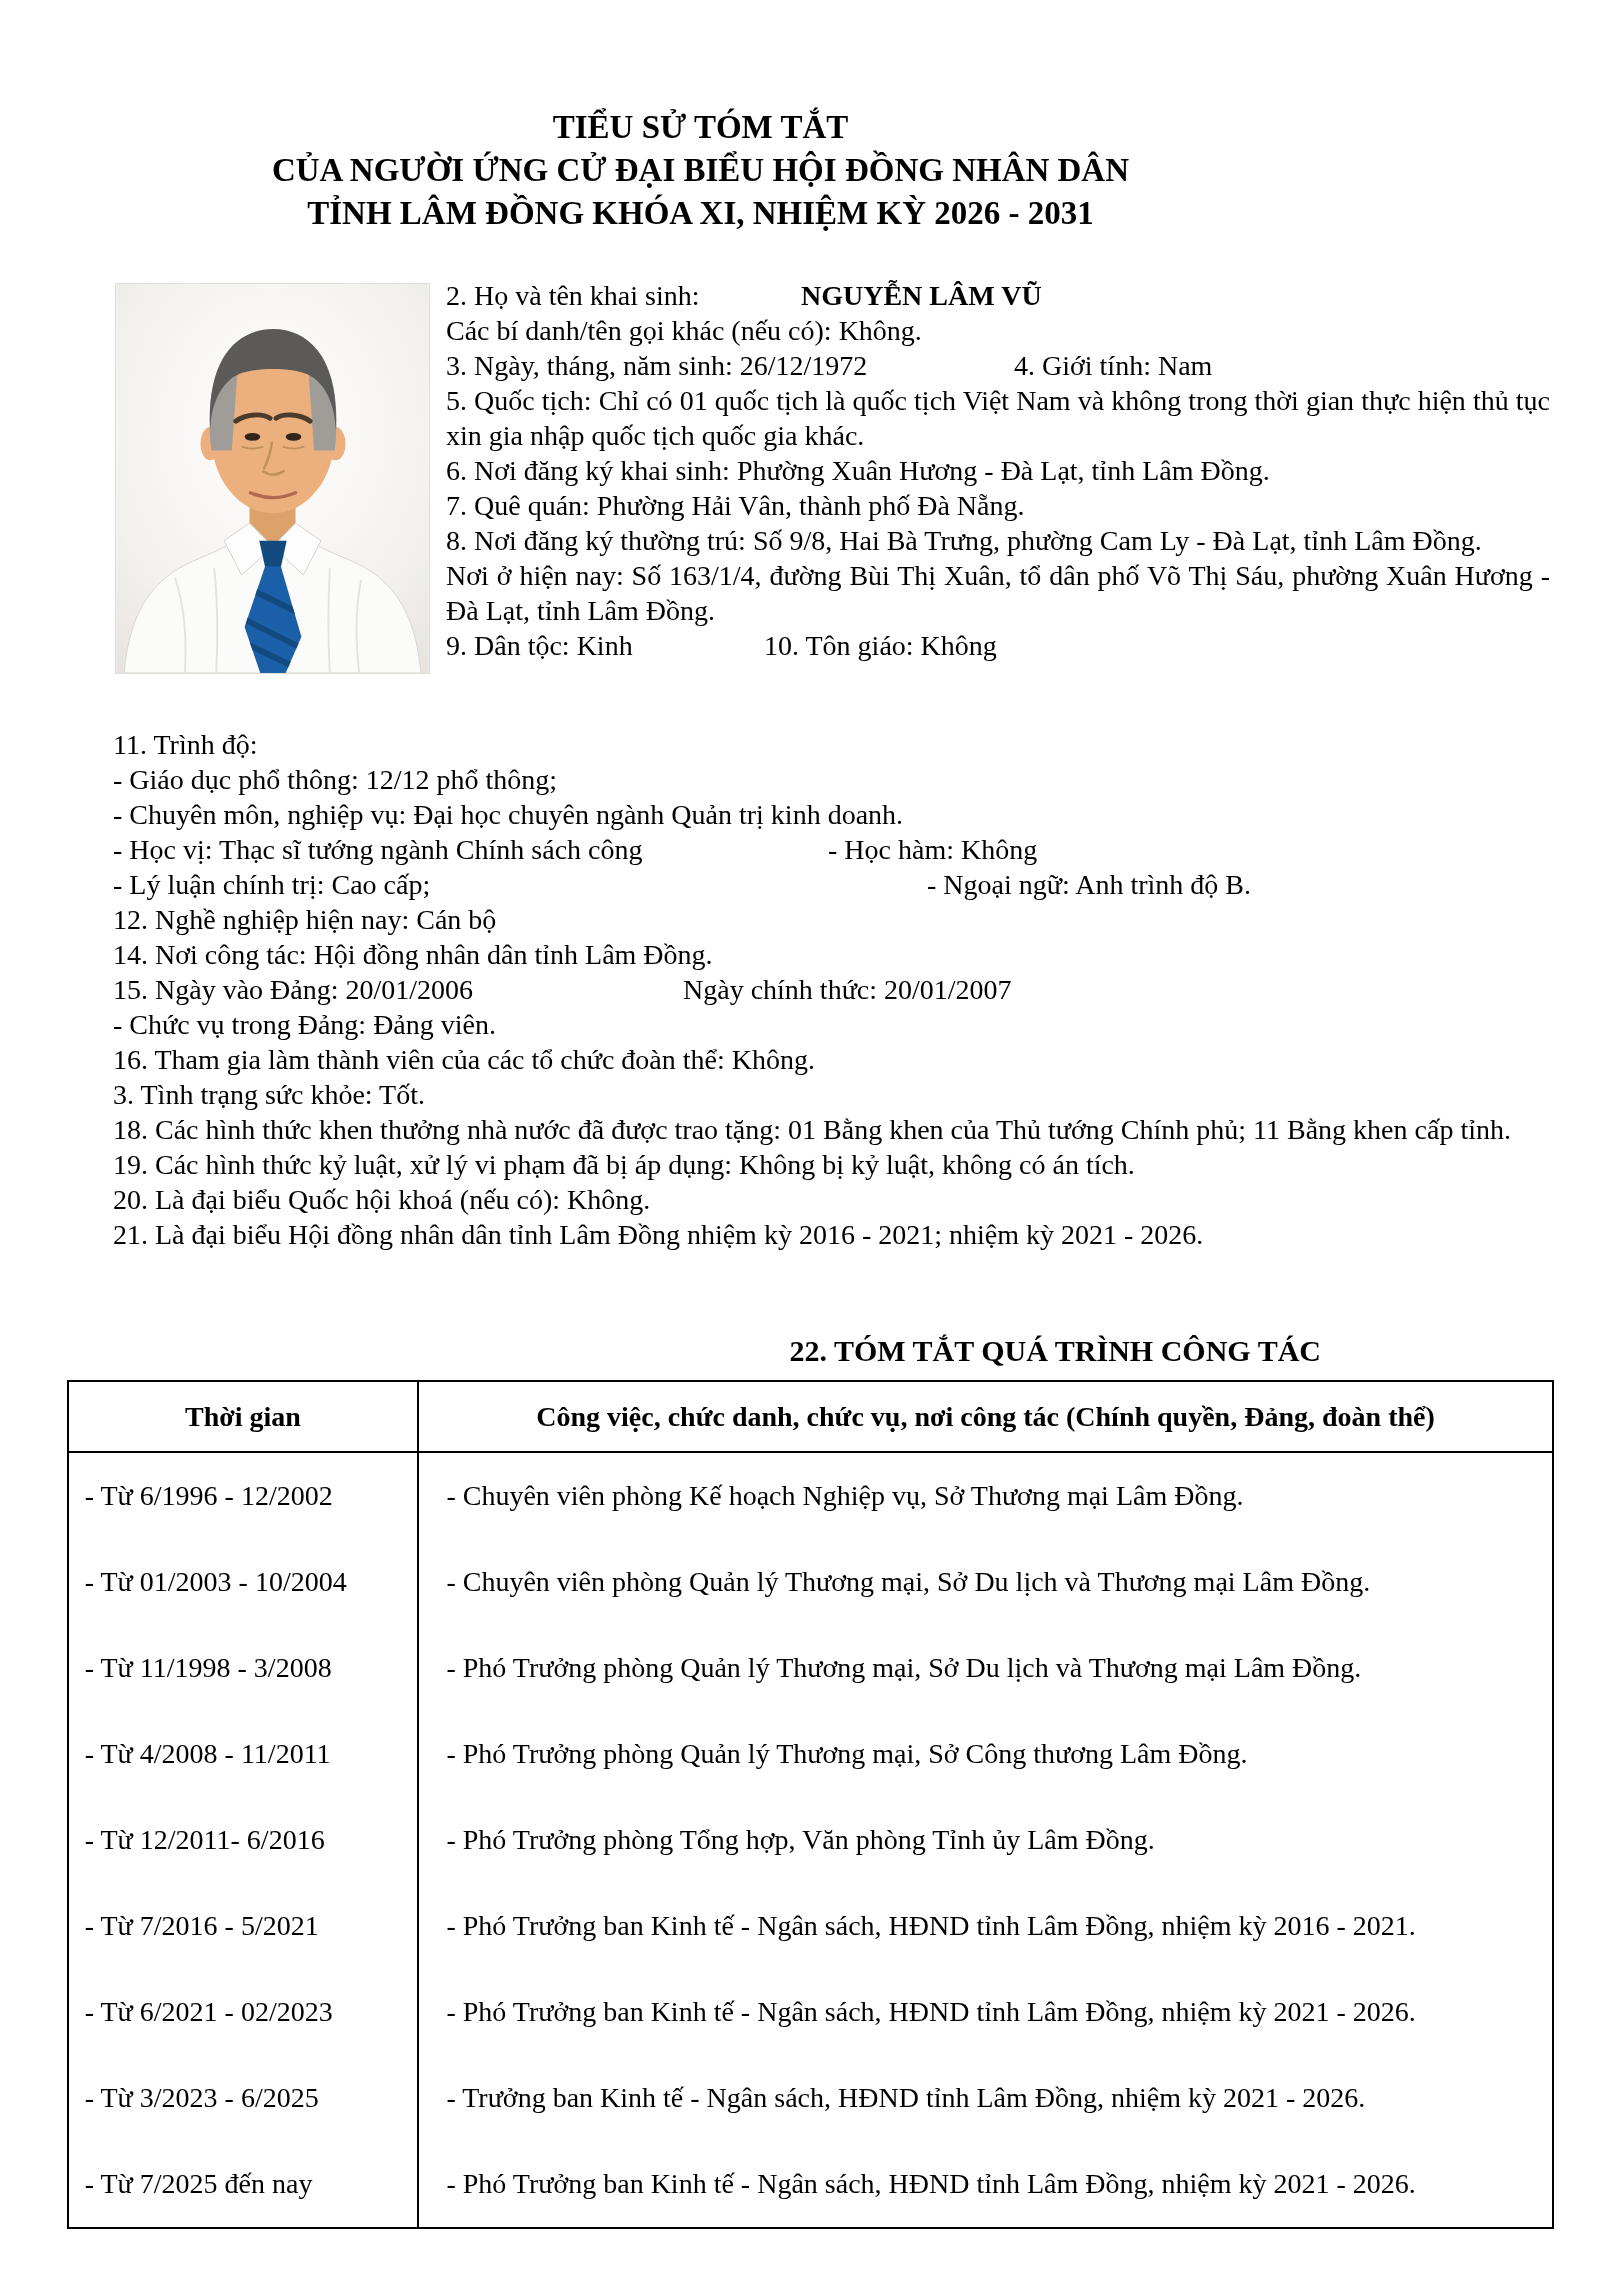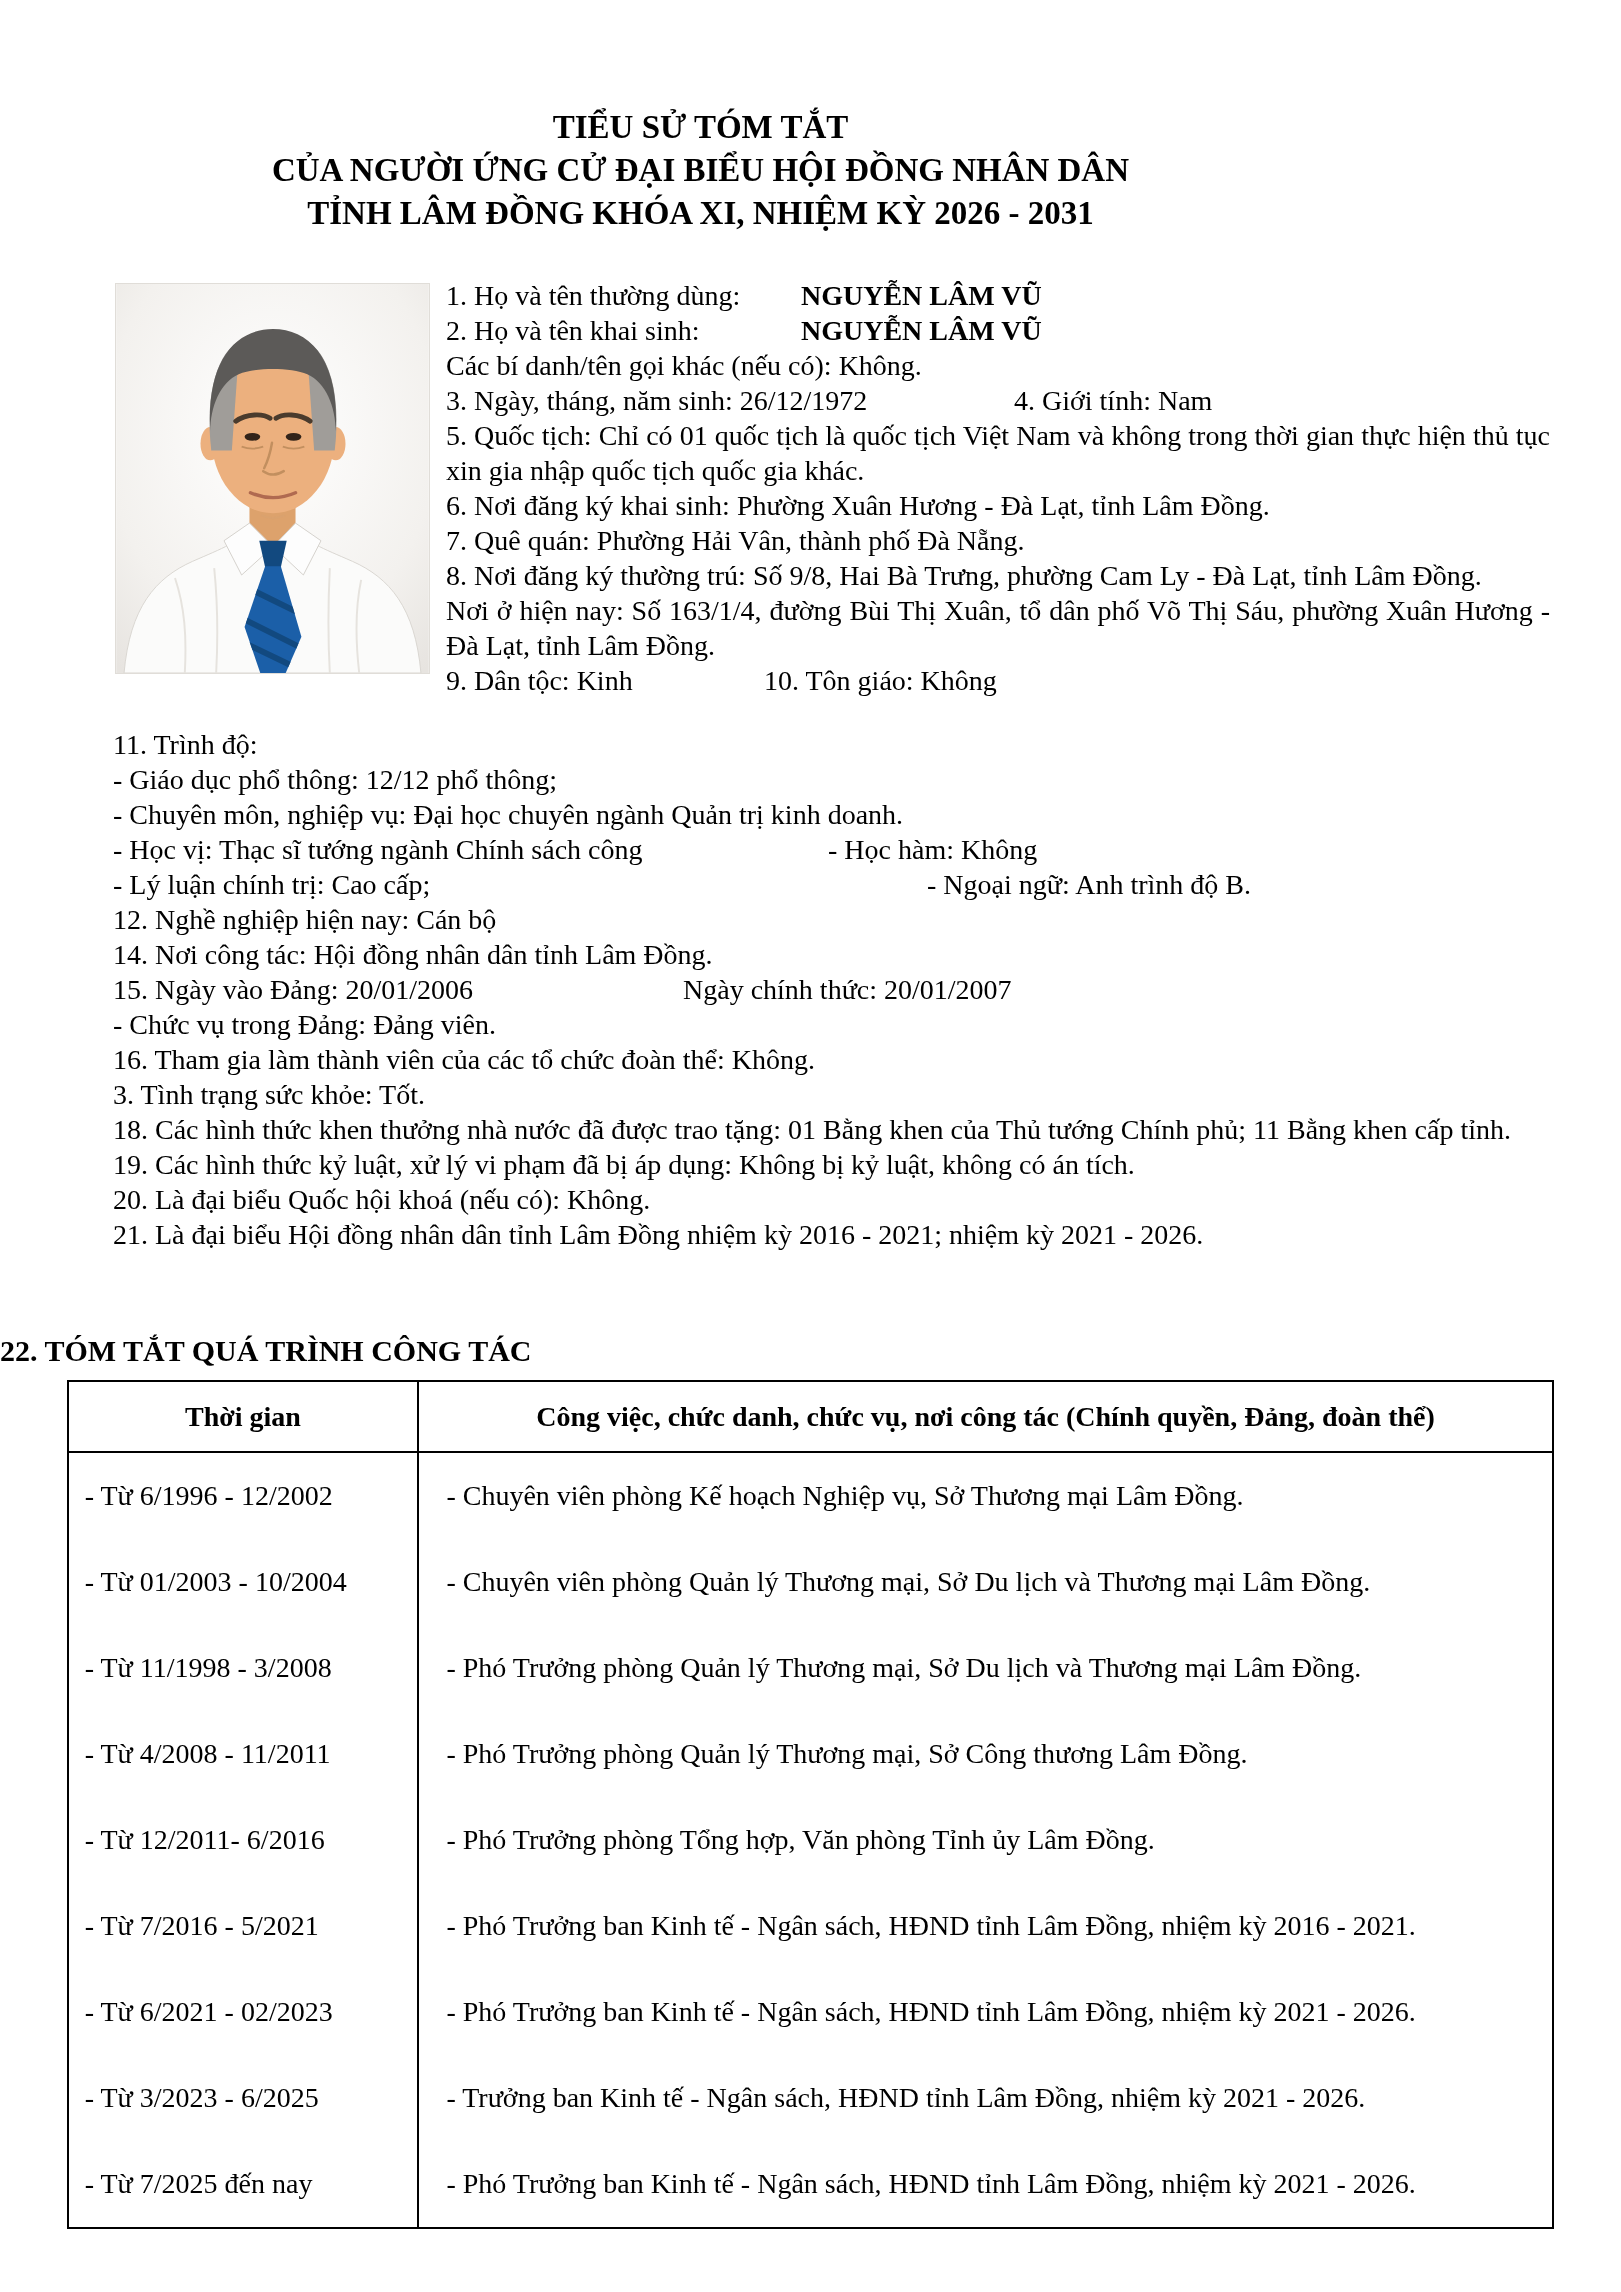--- a/index.html
+++ b/index.html
@@ -26,21 +26,21 @@
   .bold-name{font-weight:bold;}
   .w-name-lbl{display:inline-block;width:355px;}
   .w-item3{display:inline-block;width:568px;}
   .w-item9{display:inline-block;width:318px;}
   .details{position:absolute;left:113px;top:727px;width:1438px;line-height:35px;}
   .details .ln{min-height:35px;}
   .just{text-align:justify;}
   .w-hocvi{display:inline-block;width:715px;}
   .w-lyluan{display:inline-block;width:814px;}
   .w-l15{display:inline-block;width:570px;}
-  .sec22-heading{position:absolute;top:1334px;left:0;width:1321px;text-align:left;
+  .sec22-heading{position:absolute;top:1334px;left:0;width:1321px;text-align:right;
     font-weight:bold;font-size:30px;}
   table.work{position:absolute;left:67px;top:1380px;width:1487px;
     border-collapse:collapse;table-layout:fixed;border:2.9px solid var(--border-color);}
   table.work th,table.work td{font-size:28px;padding:17px;vertical-align:middle;}
   table.work col.c1{width:350px;}
   table.work thead th{border-bottom:2px solid var(--border-color);font-weight:bold;
     height:35px;text-align:center;}
   table.work .vline{border-right:2px solid var(--border-color);}
   table.work tbody td{height:52px;}
   table.work tbody td.p1{padding-left:15.7px;}
@@ -110,23 +110,20 @@
 
     <path d="M159,162 C157,174 154,182 151,188 M150,191 Q160,198 171,191" stroke="#c28f5f" stroke-width="2.5" fill="none" stroke-linecap="round"></path>
 
     <path d="M137,213 Q160,223 183,213" stroke="#b06a50" stroke-width="3.5" fill="none" stroke-linecap="round"></path>
     <path d="M148,236 Q160,242 172,236" stroke="#d8a26f" stroke-width="2" fill="none" opacity="0.6"></path>
   </svg>
 </div>
 
 <div class="right-col">
   <div class="ln">
-    <span class="w-name-lbl">1. Họ và tên thường dùng:</span><span class="bold-name">NGUYỄN LÂM VŨ</span>
-  </div>
-  <div class="ln">
     <span class="w-name-lbl">2. Họ và tên khai sinh:</span><span class="bold-name">NGUYỄN LÂM VŨ</span>
   </div>
   <div class="ln">Các bí danh/tên gọi khác (nếu có): Không.</div>
   <div class="ln">
     <span class="w-item3">3. Ngày, tháng, năm sinh: 26/12/1972</span><span>4. Giới tính: Nam</span>
   </div>
   <div class="ln just">5. Quốc tịch: Chỉ có 01 quốc tịch là quốc tịch Việt Nam và không trong thời gian thực hiện thủ tục xin gia nhập quốc tịch quốc gia khác.</div>
   <div class="ln">6. Nơi đăng ký khai sinh: Phường Xuân Hương - Đà Lạt, tỉnh Lâm Đồng.</div>
   <div class="ln">7. Quê quán: Phường Hải Vân, thành phố Đà Nẵng.</div>
   <div class="ln just">8. Nơi đăng ký thường trú: Số 9/8, Hai Bà Trưng, phường Cam Ly - Đà Lạt, tỉnh Lâm Đồng.</div>

